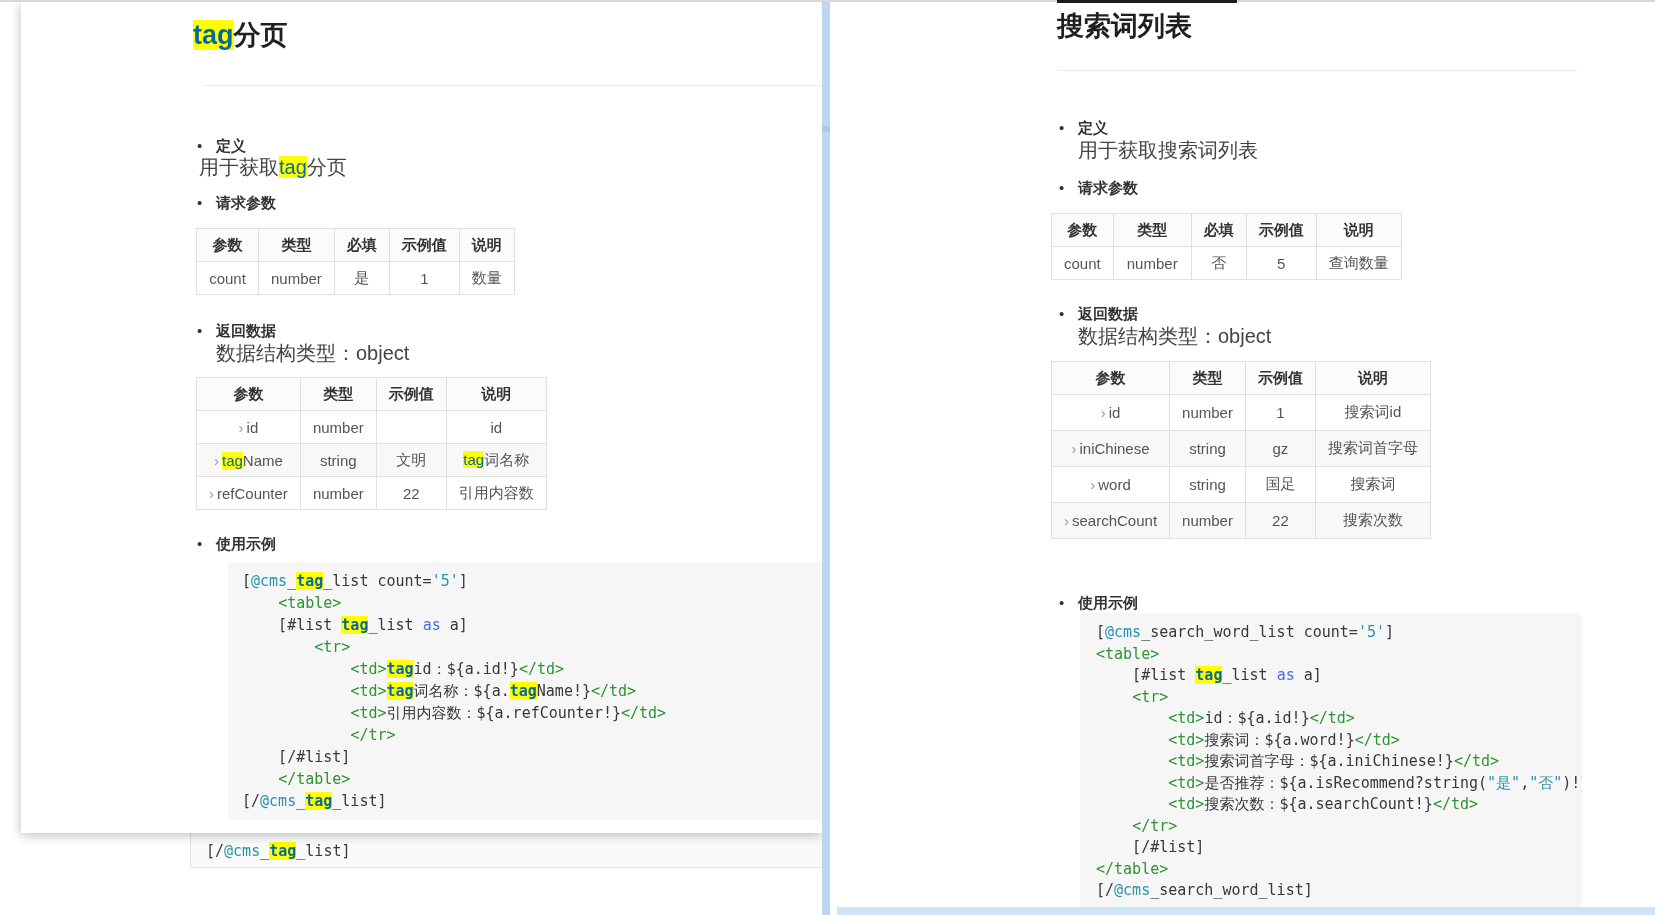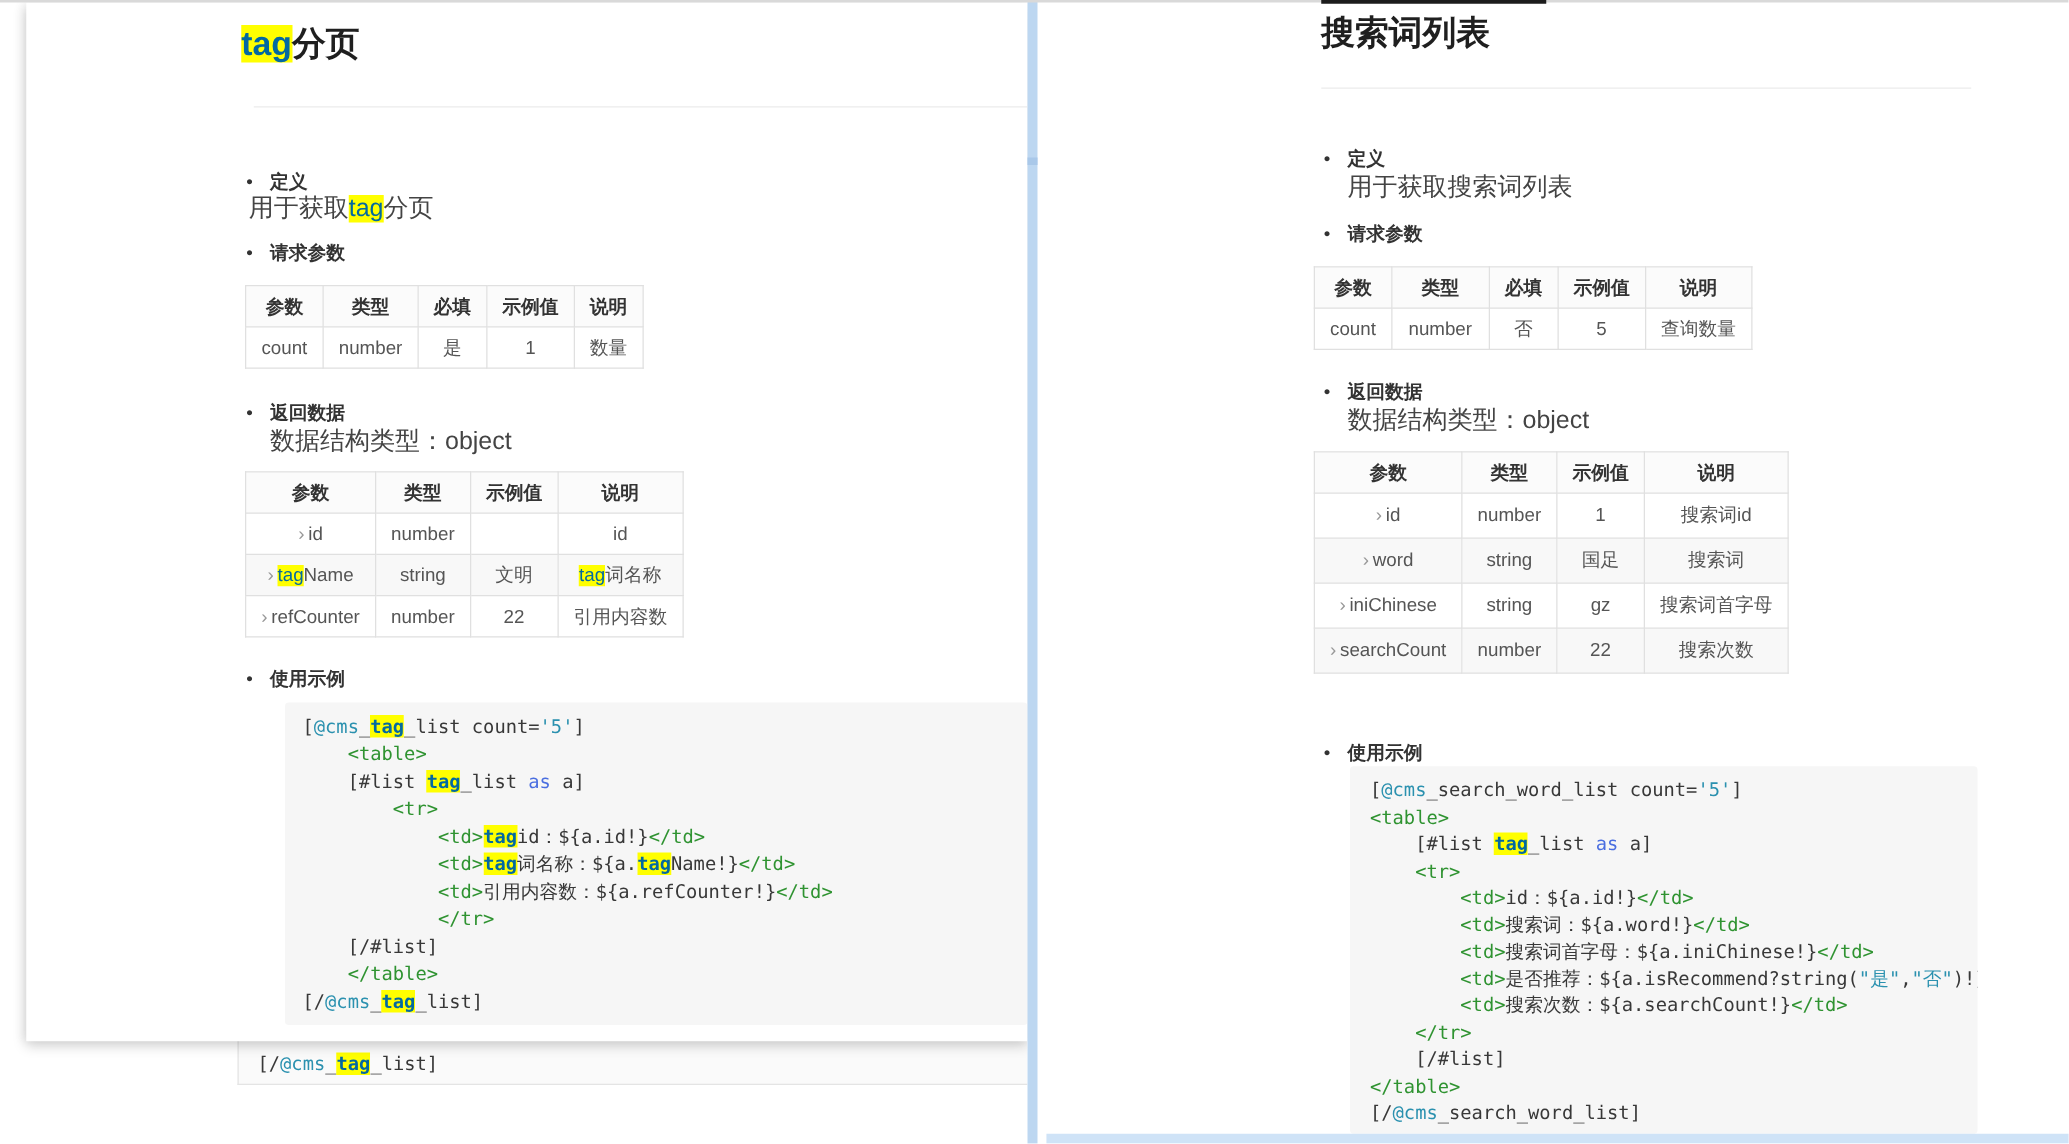--- a/index.html
+++ b/index.html
@@ -236,30 +236,30 @@
           </tr>
         </thead>
         <tbody>
           <tr>
             <td><span class="c-arrow">›</span><span>id</span></td>
             <td>number</td>
             <td>1</td>
             <td>搜索词id</td>
           </tr>
           <tr>
+            <td><span class="c-arrow">›</span><span>iniChinese</span></td>
+            <td>string</td>
+            <td>gz</td>
+            <td>搜索词首字母</td>
+          </tr>
+          <tr>
             <td><span class="c-arrow">›</span><span>word</span></td>
             <td>string</td>
             <td>国足</td>
             <td>搜索词</td>
-          </tr>
-          <tr>
-            <td><span class="c-arrow">›</span><span>iniChinese</span></td>
-            <td>string</td>
-            <td>gz</td>
-            <td>搜索词首字母</td>
           </tr>
           <tr>
             <td><span class="c-arrow">›</span><span>searchCount</span></td>
             <td>number</td>
             <td>22</td>
             <td>搜索次数</td>
           </tr>
         </tbody>
       </table>
 

